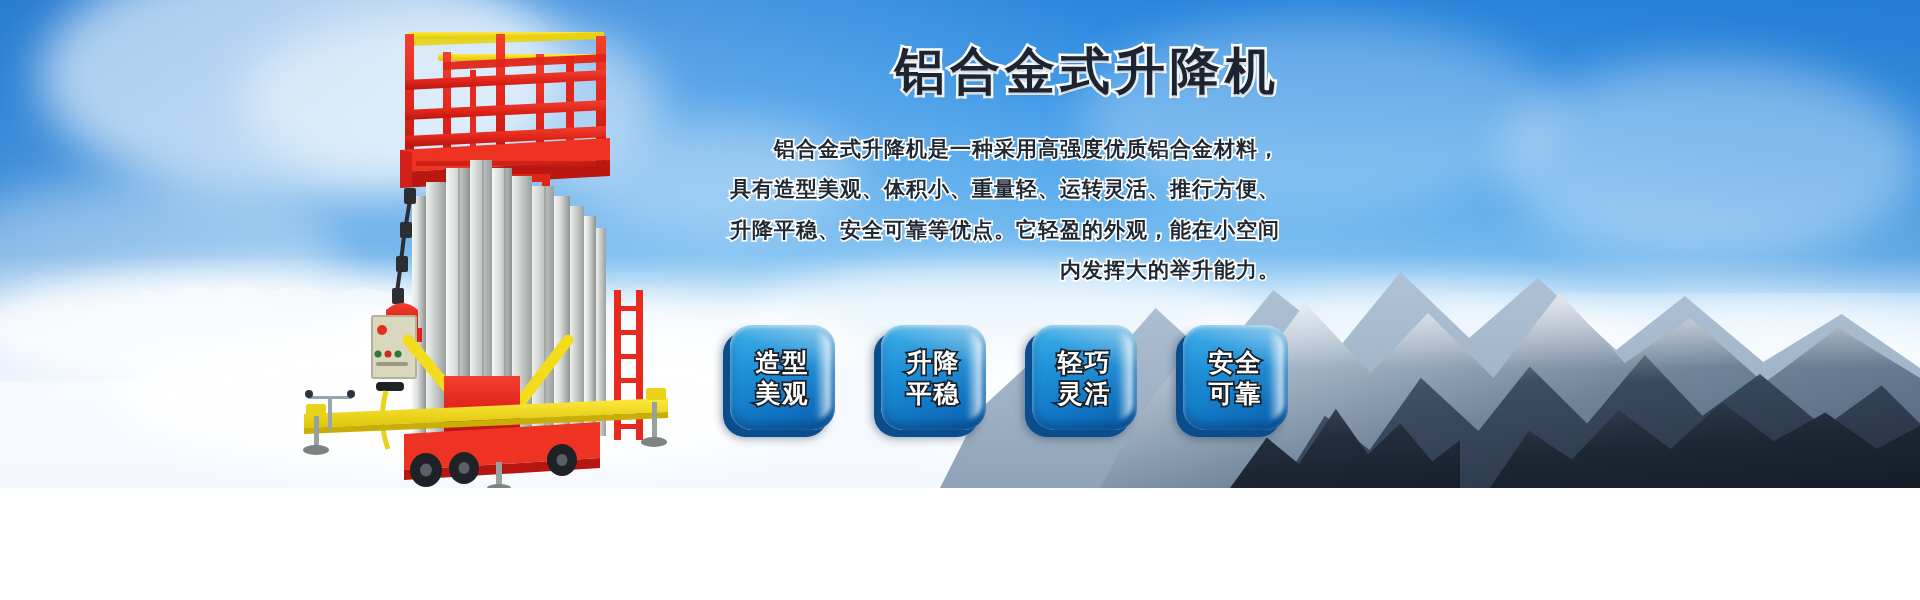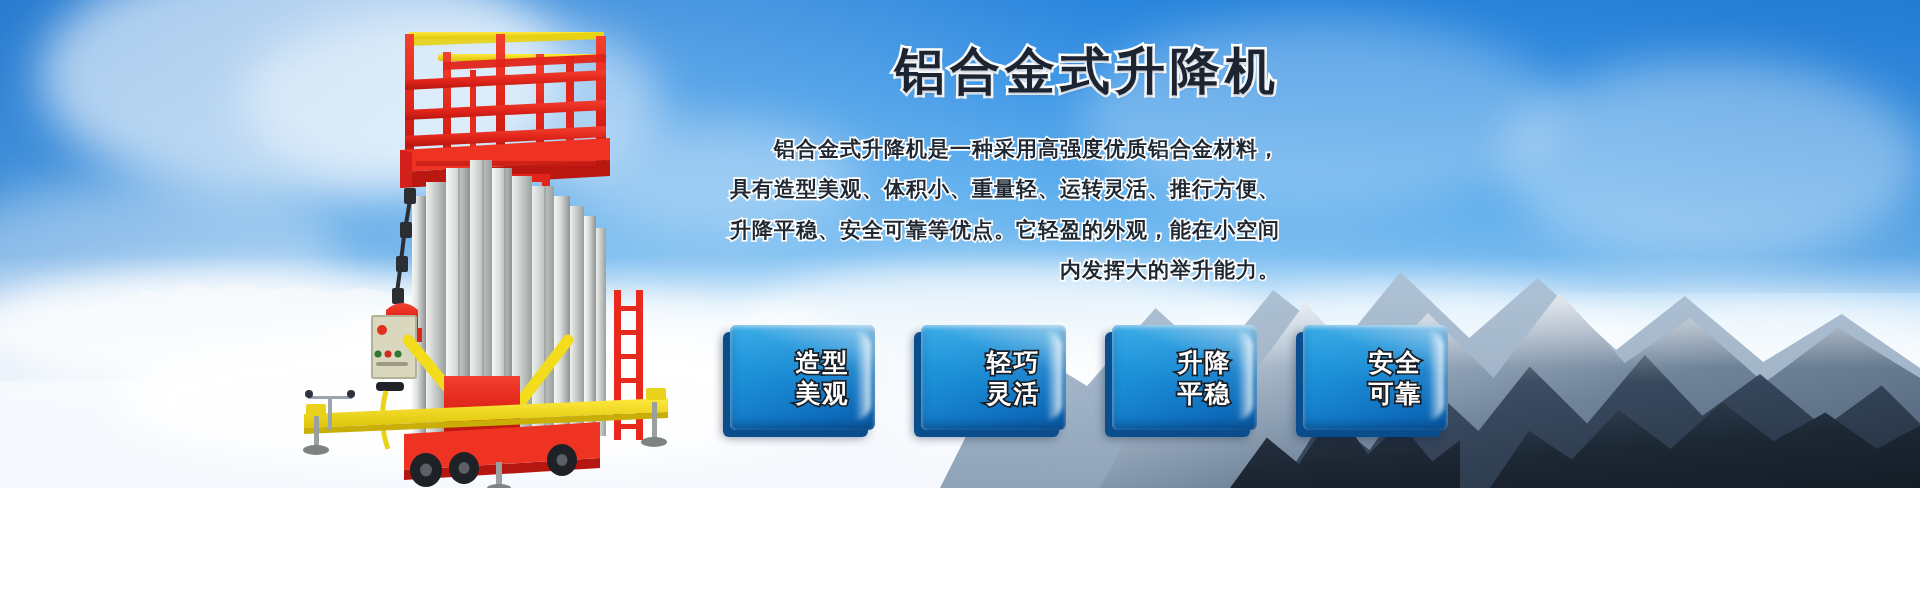--- a/index.html
+++ b/index.html
@@ -129,30 +129,30 @@
   .desc p{margin:0;text-align:right;}
 
   
   .badges{
     position:absolute;left:730px;top:325px;
     display:flex;gap:46px;
   }
   .badge{
     position:relative;
     width:105px;height:105px;
-    border-radius:6px;
+    border-radius:22px;
     background:
       linear-gradient(200deg, rgba(255,255,255,.55) 0%, rgba(255,255,255,.05) 34%, rgba(255,255,255,0) 58%),
       linear-gradient(160deg, #2fa9e8 0%, #1b8ed6 40%, #0f6fbe 78%, #0a5ba6 100%);
     box-shadow:
       -7px 7px 0 0 #0a4d8c,
       -8px 8px 10px rgba(10,35,70,.45),
       inset 0 2px 4px rgba(255,255,255,.55),
       inset 0 -5px 10px rgba(3,50,100,.5);
-    display:flex;align-items:center;justify-content:center;padding-left:40px;
+    display:flex;align-items:center;justify-content:center;
   }
   .badge::after{
     content:"";position:absolute;right:4px;top:6px;bottom:10px;width:16px;
     border-radius:0 16px 16px 0;
     background:linear-gradient(90deg, rgba(255,255,255,0) 0%, rgba(255,255,255,.85) 100%);
     filter:blur(2px);pointer-events:none;
   }
   .badge-label{
     position:relative;z-index:2;
     color:#ffffff;font-weight:bold;font-size:25px;line-height:1.22;
@@ -352,29 +352,29 @@
 
     <div class="badge">
       <div class="badge-label">
         <span>造型</span>
         <span>美观</span>
       </div>
     </div>
 
     <div class="badge">
       <div class="badge-label">
+        <span>升降</span>
+        <span>平稳</span>
+      </div>
+    </div>
+
+    <div class="badge">
+      <div class="badge-label">
         <span>轻巧</span>
         <span>灵活</span>
-      </div>
-    </div>
-
-    <div class="badge">
-      <div class="badge-label">
-        <span>升降</span>
-        <span>平稳</span>
       </div>
     </div>
 
     <div class="badge">
       <div class="badge-label">
         <span>安全</span>
         <span>可靠</span>
       </div>
     </div>
 

